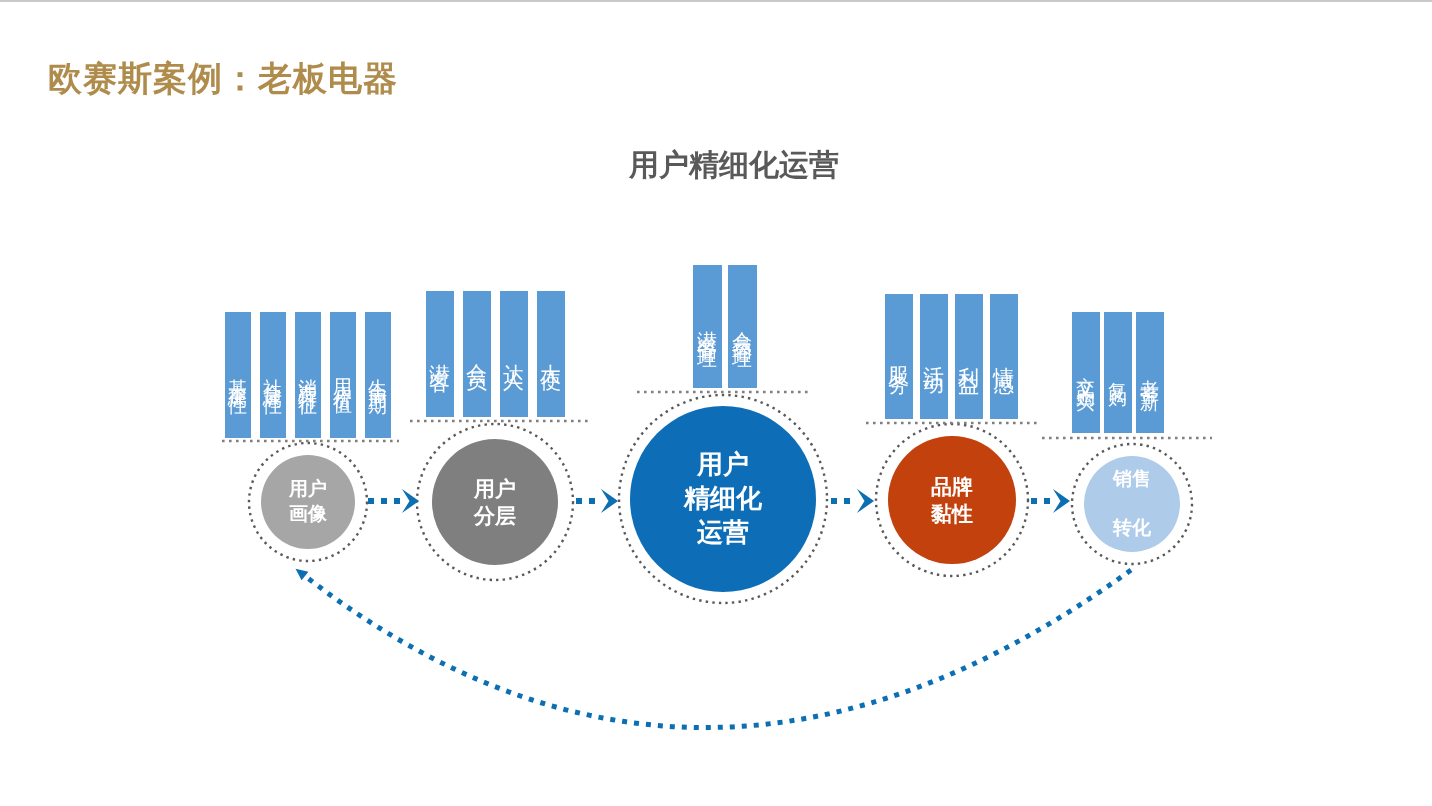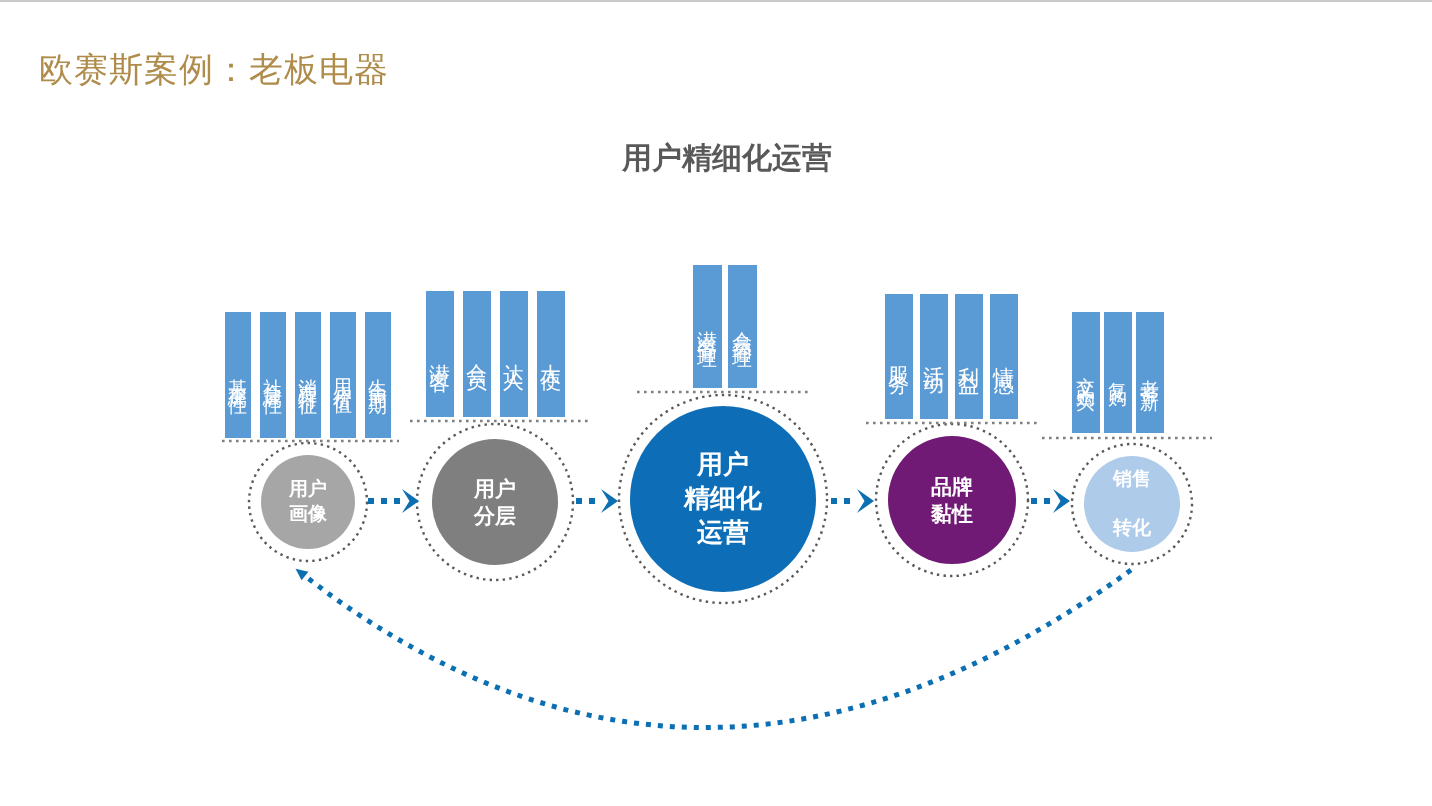--- a/index.html
+++ b/index.html
@@ -3,25 +3,25 @@
 <meta charset="utf-8">
 <style>
   html,body { margin:0; padding:0; background:#ffffff; }
   .stage {
     position:relative; width:1432px; height:806px; background:#ffffff;
     overflow:hidden; font-family:"Liberation Sans","DejaVu Sans",sans-serif;
   }
   .top-strip { position:absolute; top:0; left:0; width:1432px; height:2px; background:#c9c9c9; }
 
   .page-title {
-    position:absolute; left:32px; top:40px; margin:7px;
-    font-size:34px; font-weight:normal; color:#AF8C4B; letter-spacing:1px;
+    position:absolute; left:32px; top:40px; margin:16px;
+    font-size:34px; font-weight:bold; color:#AF8C4B; letter-spacing:1px;
   }
   .diagram-title {
-    position:absolute; left:523px; top:134px; width:400px; margin:4px;
+    position:absolute; left:523px; top:134px; width:400px; margin:11px;
     font-size:30px; font-weight:bold; color:#595959; text-align:center;
   }
 
   svg.underlay { position:absolute; left:0; top:0; width:1432px; height:806px; }
 
   .bar {
     position:absolute; background:#5B9BD5; color:#ffffff;
     writing-mode:vertical-rl; text-orientation:upright;
     display:flex; align-items:center; justify-content:center;
     font-size:19px; letter-spacing:6px; line-height:1;
@@ -30,21 +30,21 @@
   .bar.sz20 { font-size:20px; letter-spacing:6px; }
 
   .circle {
     position:absolute; border-radius:50%; color:#ffffff;
     display:flex; flex-direction:column; align-items:center; justify-content:center;
     font-weight:bold; text-align:center; line-height:1.3;
   }
   .c1 { left:261px; top:455px; width:94px;  height:94px;  background:#A6A6A6; font-size:19px; }
   .c2 { left:432px; top:439px; width:126px; height:126px; background:#7F7F7F; font-size:21px; }
   .c3 { left:630px; top:406px; width:186px; height:186px; background:#0D6EB7; font-size:26px; }
-  .c4 { left:888px; top:436px; width:128px; height:128px; background:#701a75; font-size:21px; }
+  .c4 { left:888px; top:436px; width:128px; height:128px; background:#c2410c; font-size:21px; }
   .c5 { left:1084px;top:456px; width:96px;  height:96px;  background:#AECBEA; font-size:19px;gap:24px; }
 </style>
 </head>
 <body>
 
 <div class="stage">
   <div class="top-strip"></div>
 
   <h1 class="page-title">欧赛斯案例：老板电器</h1>
   <h2 class="diagram-title">用户精细化运营</h2>

